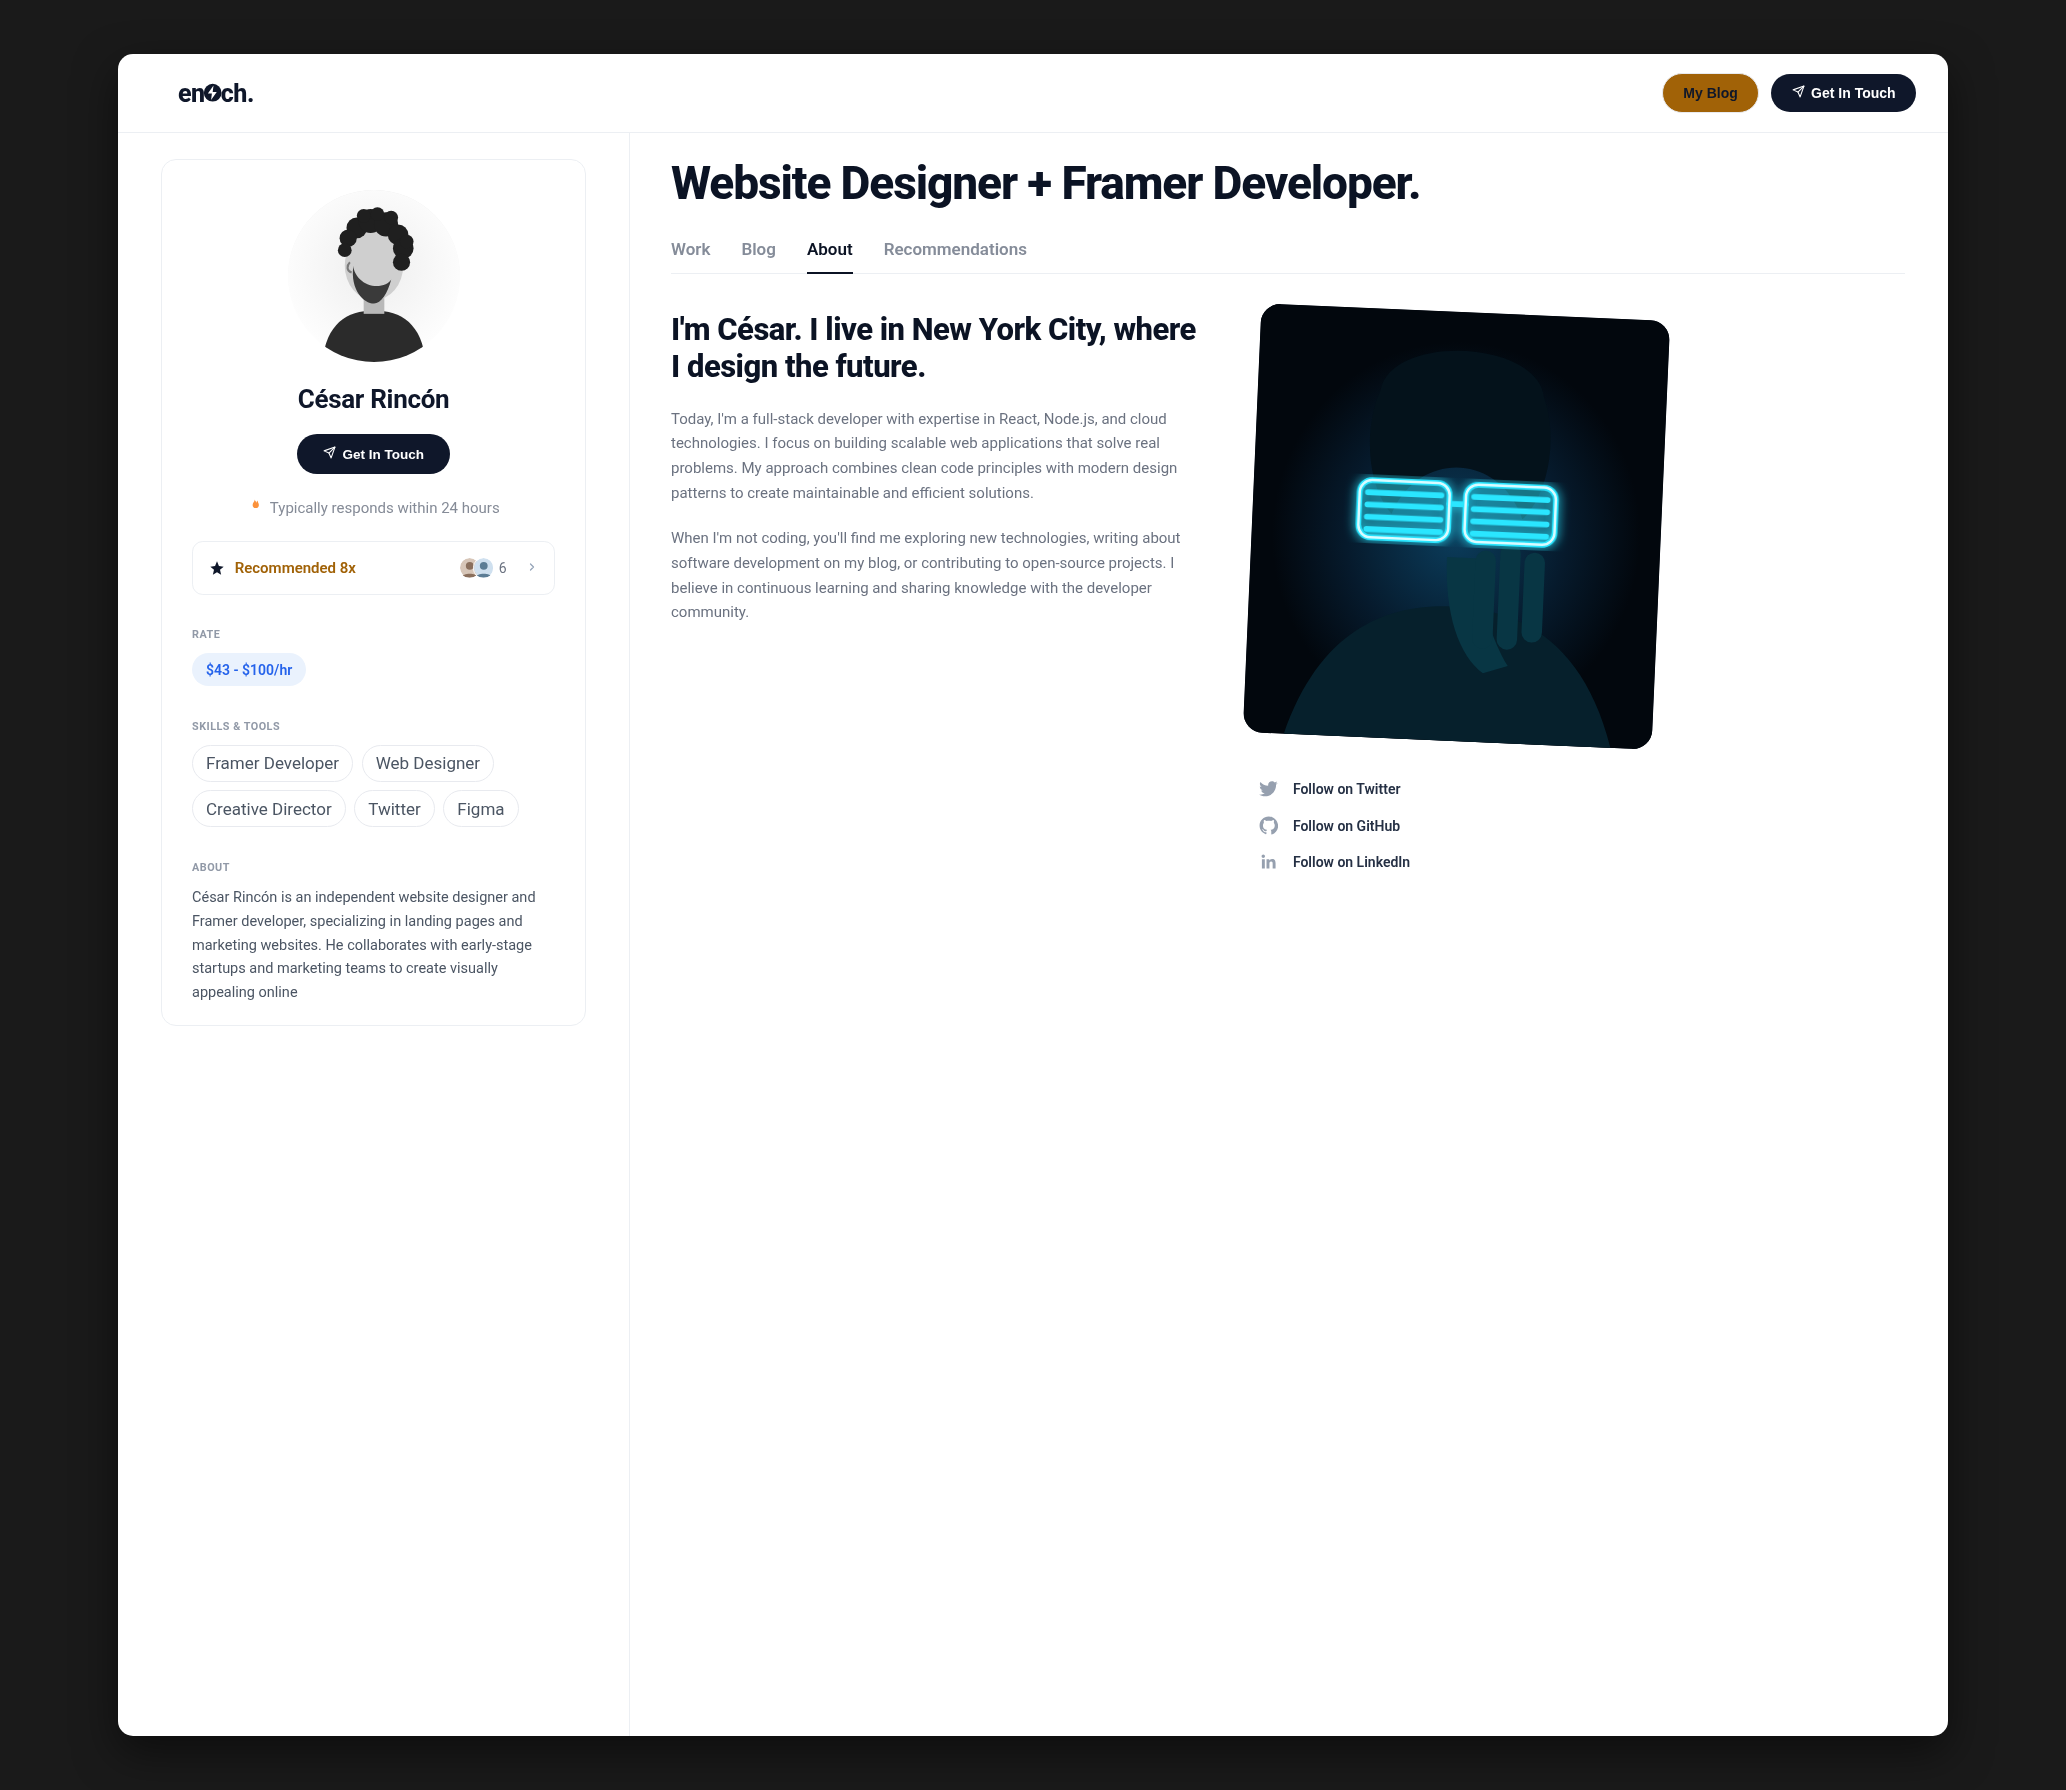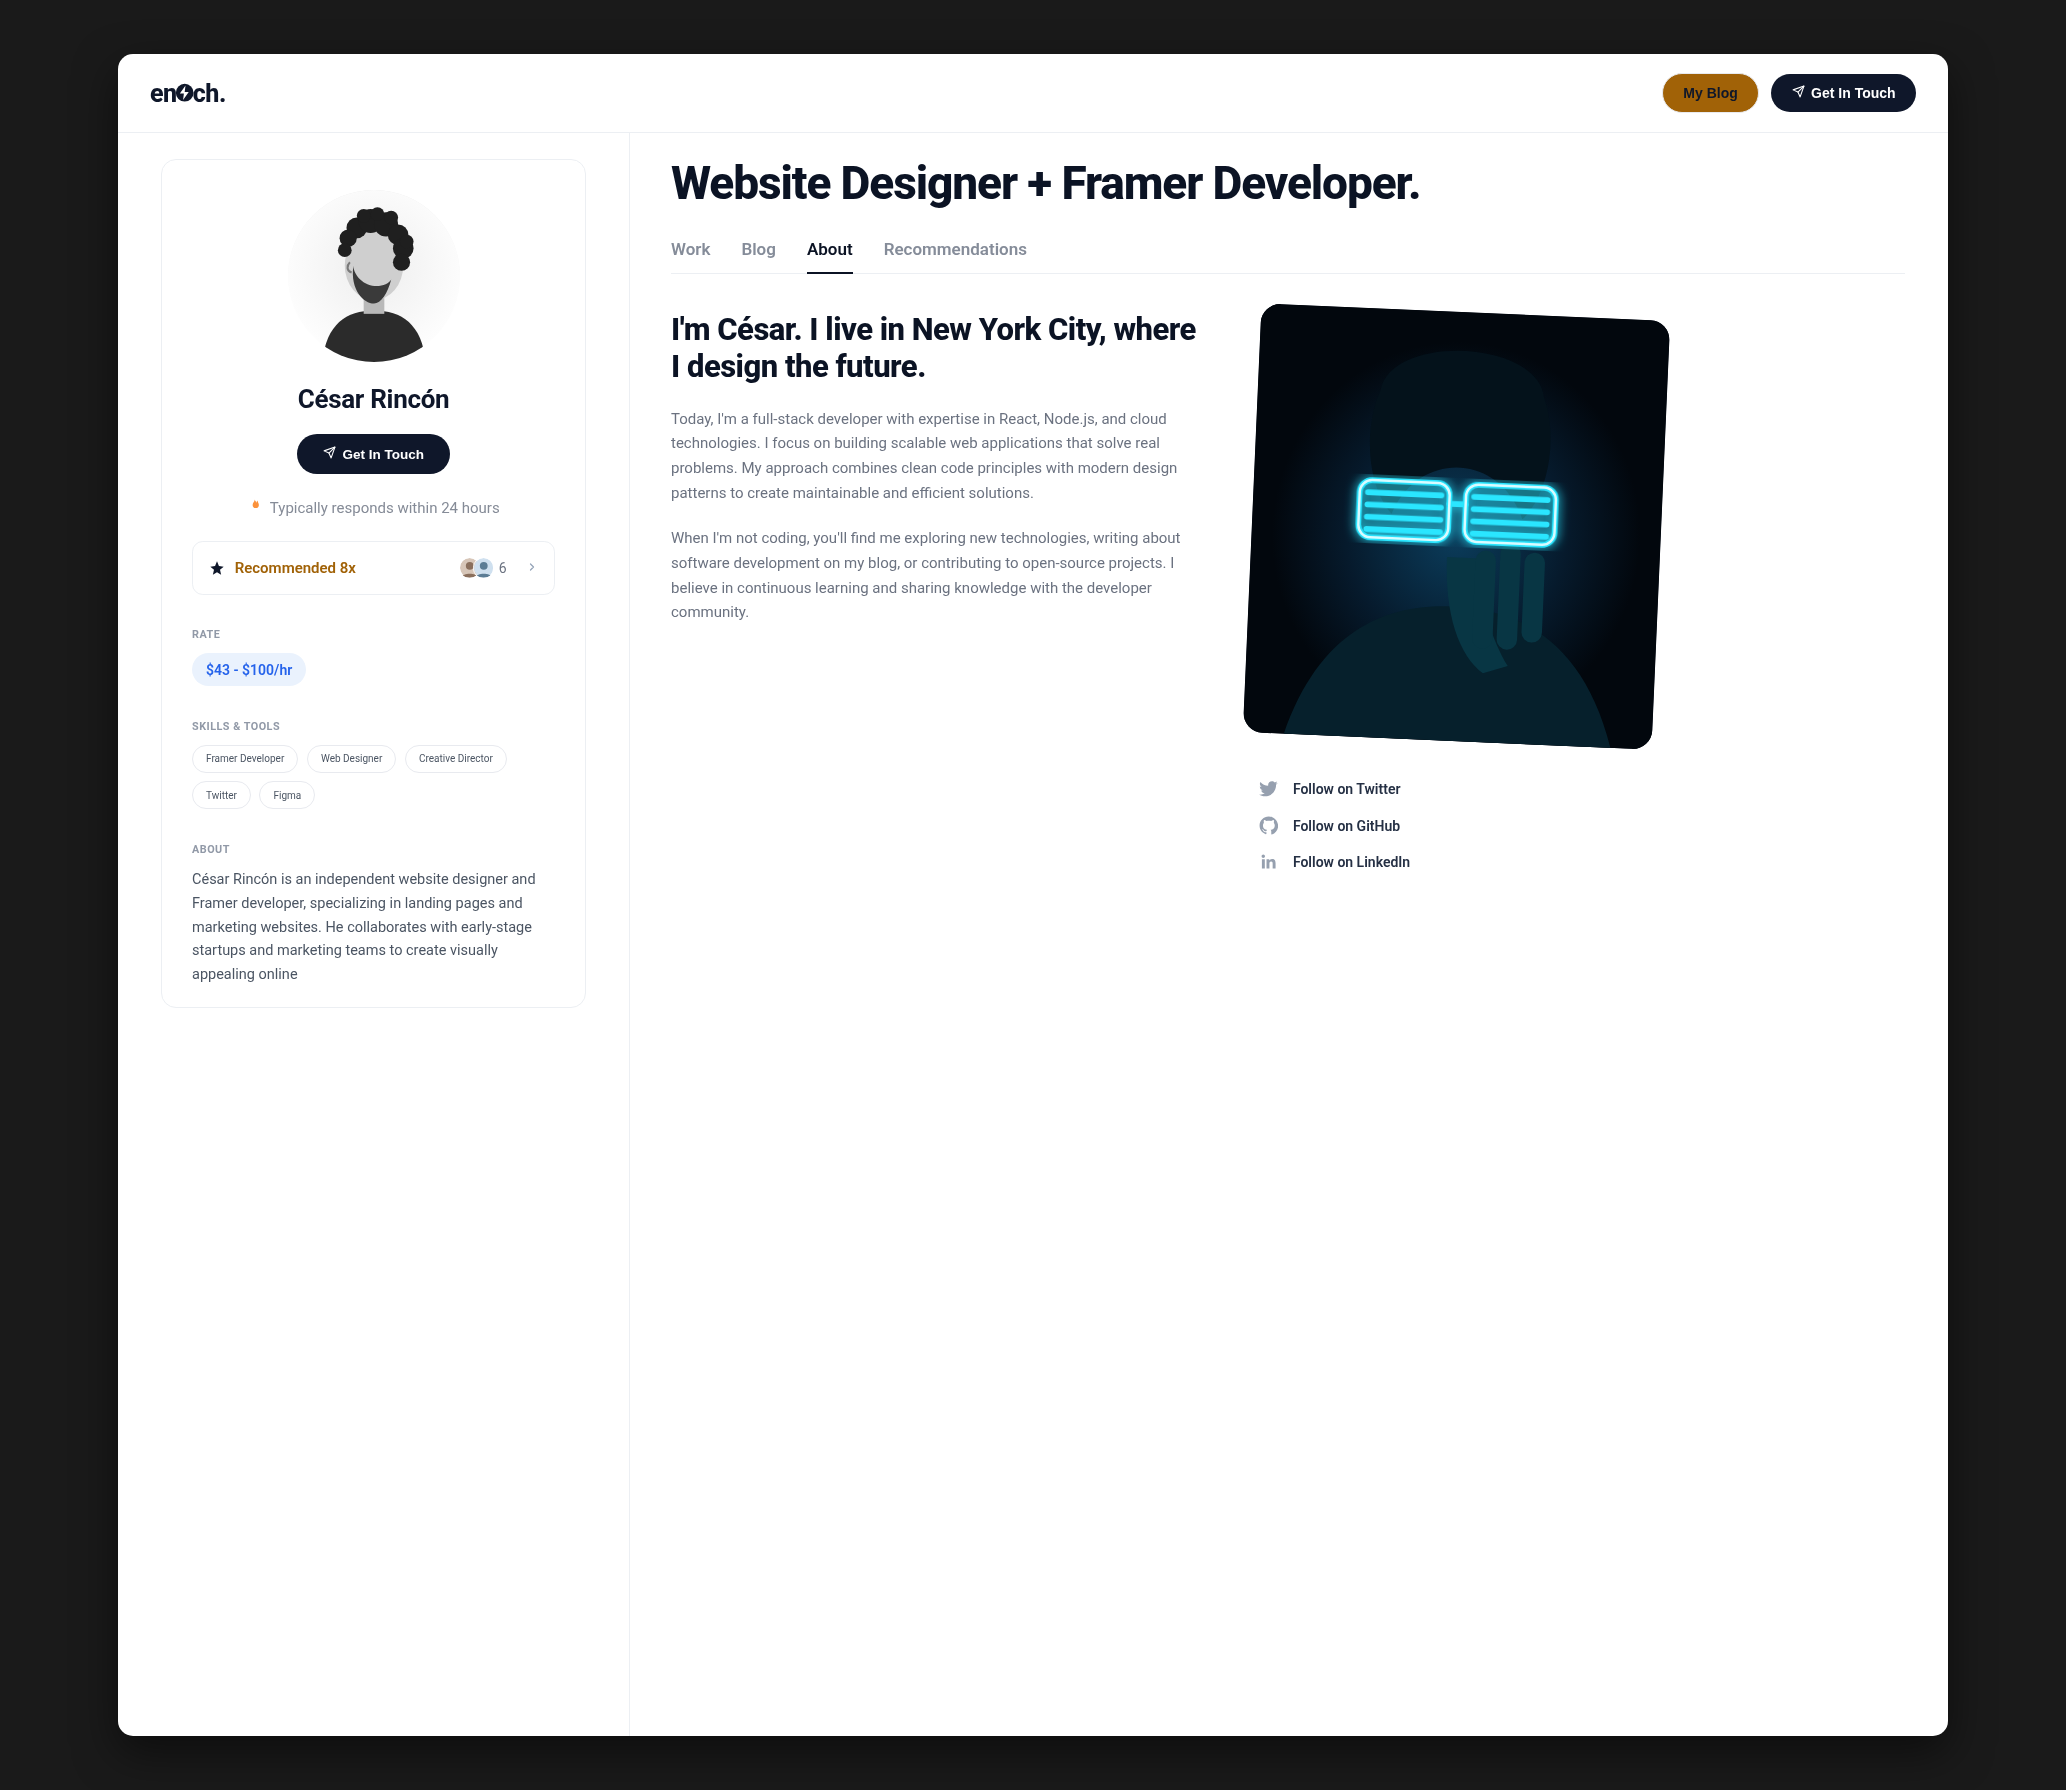--- a/index.html
+++ b/index.html
@@ -30,20 +30,21 @@
     border-bottom: 0.5px solid #eceff3;
   }
   .logo {
     font-size: 25px;
     font-weight: 800;
     letter-spacing: -0.5px;
     display: flex;
     align-items: center;
     gap: 0;
     color: #0f172a;
+    margin-left: 28px;
   }
   .logo .bolt {
     display:inline-block;
   }
   .logo .bolt svg { display:block; margin: 0 -1.6px; }
   .nav-actions { display:flex; gap:12px; align-items:center; }
   .btn {
     display:inline-flex;
     align-items:center;
     gap:6.5px;
@@ -165,21 +166,21 @@
     display:flex;
     flex-wrap:wrap;
     gap: 8.6px;
     align-self:flex-start;
     margin-bottom: 28px;
   }
   .chip {
     border:0.5px solid #e8eaef;
     border-radius:538px;
     padding: 7.5px 13px;
-    font-size: 10px;
+    font-size: 17px;
     color:#4b5563;
   }
   .about-text {
     align-self:flex-start;
     font-size: 14.5px;
     line-height: 1.65;
     color:#4b5563;
   }
 
   

